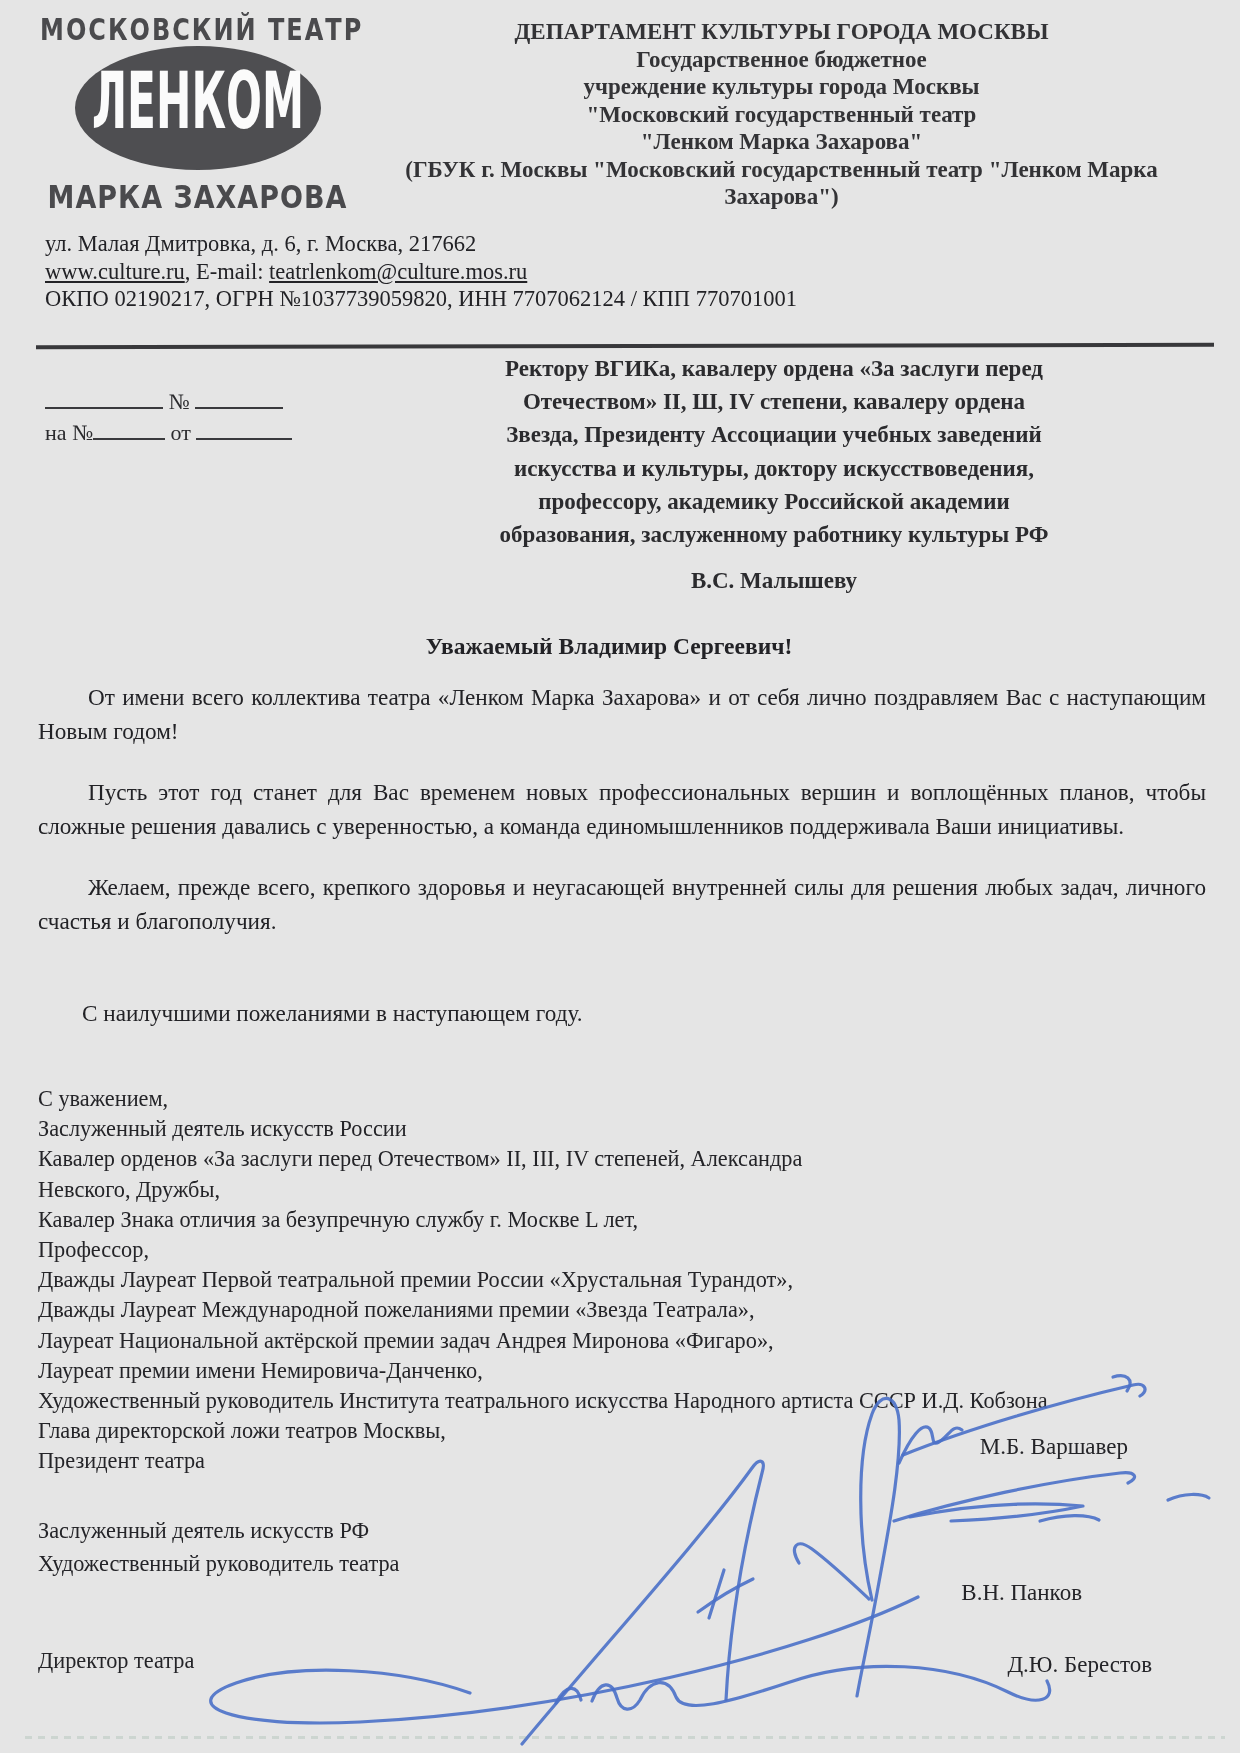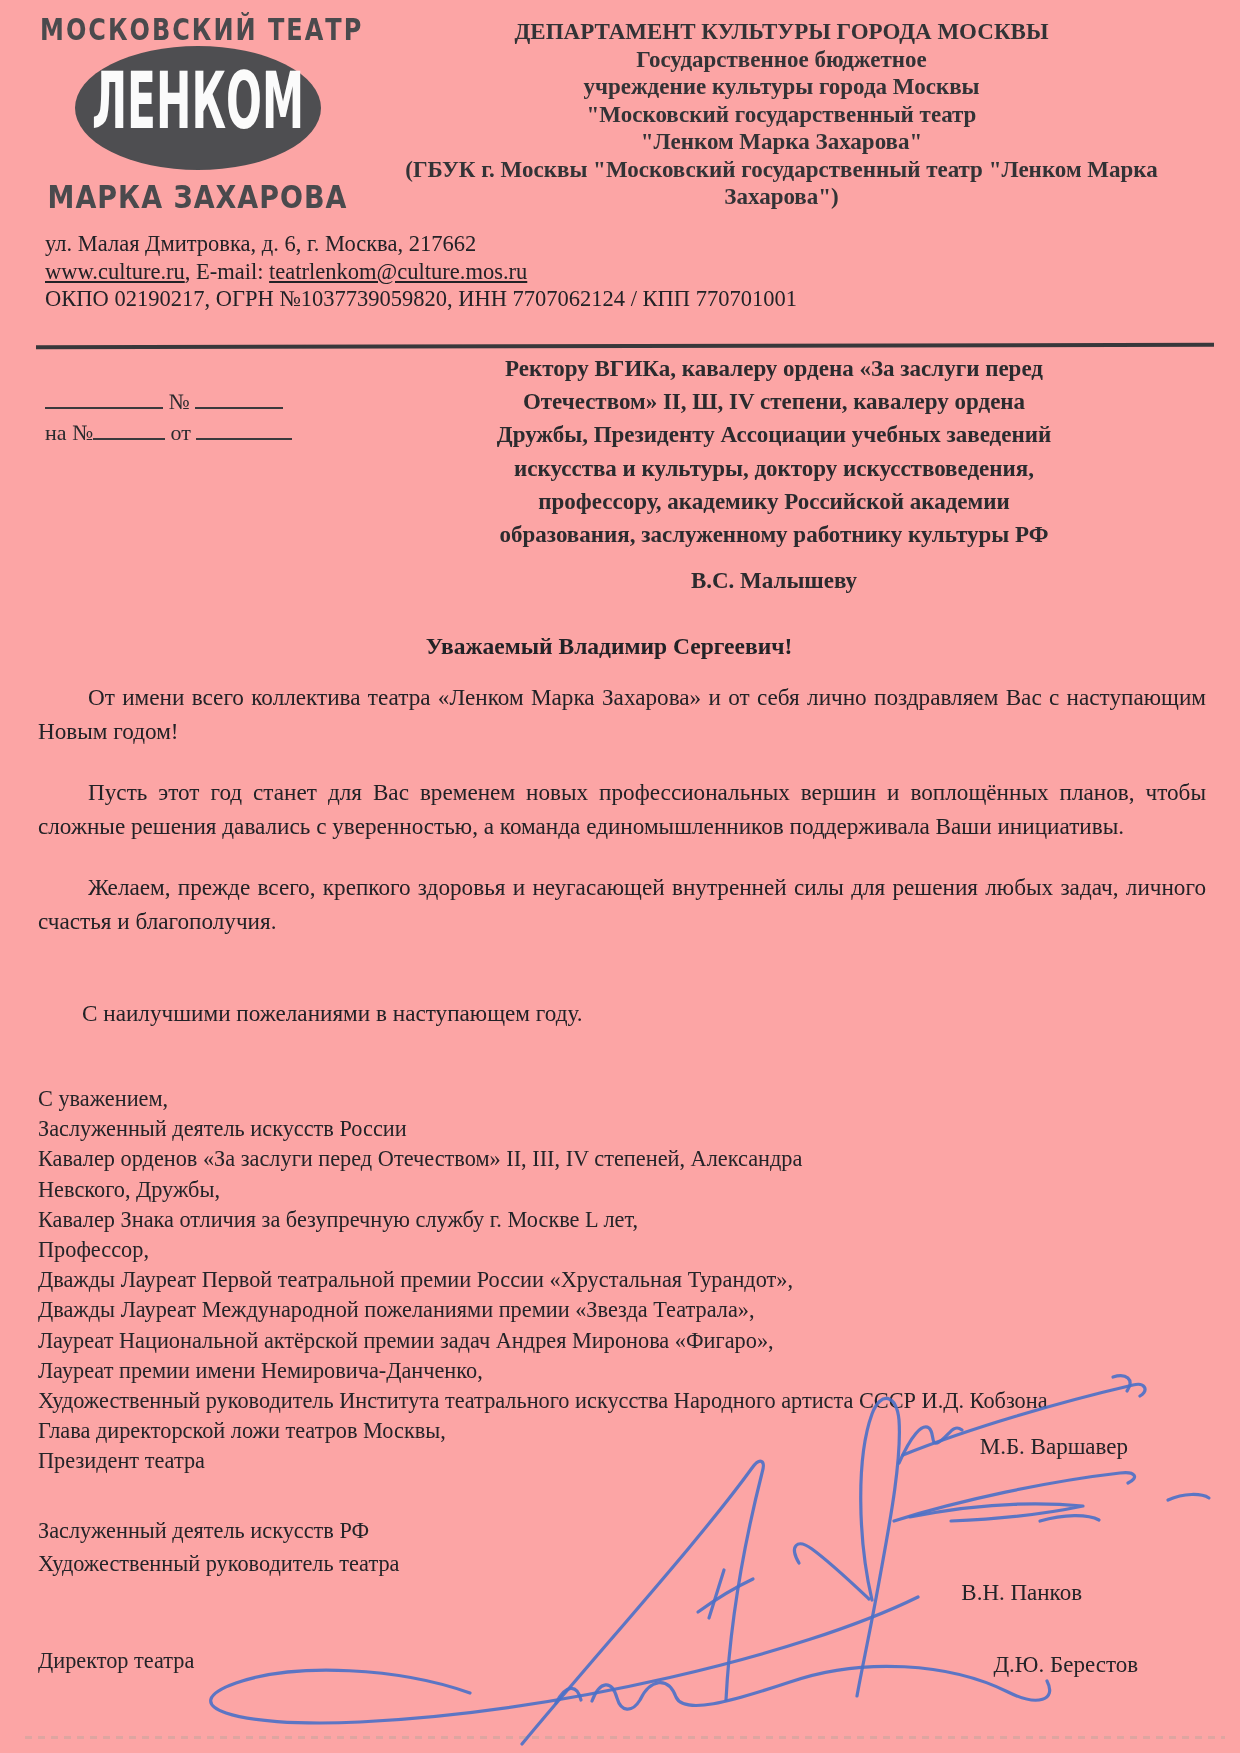--- a/index.html
+++ b/index.html
@@ -1,17 +1,17 @@
 <!DOCTYPE html>
 <html><head>
 <meta charset="utf-8">
 <style>
   html,body{margin:0;padding:0;background:#9a9a9a;}
   .page{
-    position:relative;width:1240px;height:1753px;background:#fca5a5;
+    position:relative;width:1240px;height:1753px;background:#e5e5e5;
     margin:0 auto;overflow:hidden;
     font-family:"Liberation Serif","DejaVu Serif",serif;color:#26262a;
   }
   
   .header-row{position:absolute;top:12px;left:40px;right:42px;display:flex;}
   .logo{width:315px;flex:0 0 315px;text-align:center;color:#4a4a4d;}
   .logo-top{
     font-family:"DejaVu Sans",sans-serif;font-weight:bold;font-size:24px;
     letter-spacing:2px;transform:scaleY(1.25);transform-origin:top;white-space:nowrap;
   }
@@ -44,21 +44,21 @@
   .body p{margin:0 0 27px 0;text-align:justify;text-indent:50px;}
   .closing{margin-top:58px;text-indent:44px;}
   
   .signers-list{position:absolute;top:1084px;left:38px;right:30px;
                 font-size:22.3px;line-height:30.2px;color:#242428;}
   .rf-block{position:absolute;top:1514px;left:38px;font-size:22.3px;line-height:33px;color:#242428;}
   .director-label{position:absolute;top:1648px;left:38px;font-size:22.3px;color:#242428;}
   .name{position:absolute;font-size:23px;color:#242428;white-space:nowrap;}
   .name-varshaver{top:1434px;right:112px;}
   .name-pankov{top:1580px;right:158px;}
-  .name-berestov{top:1652px;right:102px;}
+  .name-berestov{top:1652px;right:88px;}
   
   .sig-layer{position:absolute;top:0;left:0;pointer-events:none;}
   .sig-layer path{fill:none;stroke-width:3.2px;stroke-linecap:round;stroke-linejoin:round;opacity:.9;}
   
   .scan-dots{position:absolute;top:1736px;left:25px;right:15px;height:3px;opacity:.55;
     background:repeating-linear-gradient(90deg,rgba(130,165,145,.45) 0 7px,rgba(255,255,255,0) 7px 13px);}
 </style>
 </head>
 <body>
 
@@ -95,21 +95,21 @@
 
   <div class="refblock">
     <div><span class="blank" style="width:118px"></span> <span>№</span> <span class="blank" style="width:88px"></span></div>
     <div><span>на №</span><span class="blank" style="width:72px"></span> <span>от</span> <span class="blank" style="width:96px"></span></div>
   </div>
 
   <div class="recipient">
     <div>
         <div>Ректору ВГИКа, кавалеру ордена «За заслуги перед</div>
         <div>Отечеством» II, Ш, IV степени, кавалеру ордена</div>
-        <div>Дружбы, Президенту Ассоциации учебных заведений</div>
+        <div>Звезда, Президенту Ассоциации учебных заведений</div>
         <div>искусства и культуры, доктору искусствоведения,</div>
         <div>профессору, академику Российской академии</div>
         <div>образования, заслуженному работнику культуры РФ</div>
       </div>
     <div class="recipient-name">В.С. Малышеву</div>
   </div>
 
   <div class="salutation">Уважаемый Владимир Сергеевич!</div>
 
   <div class="body">

